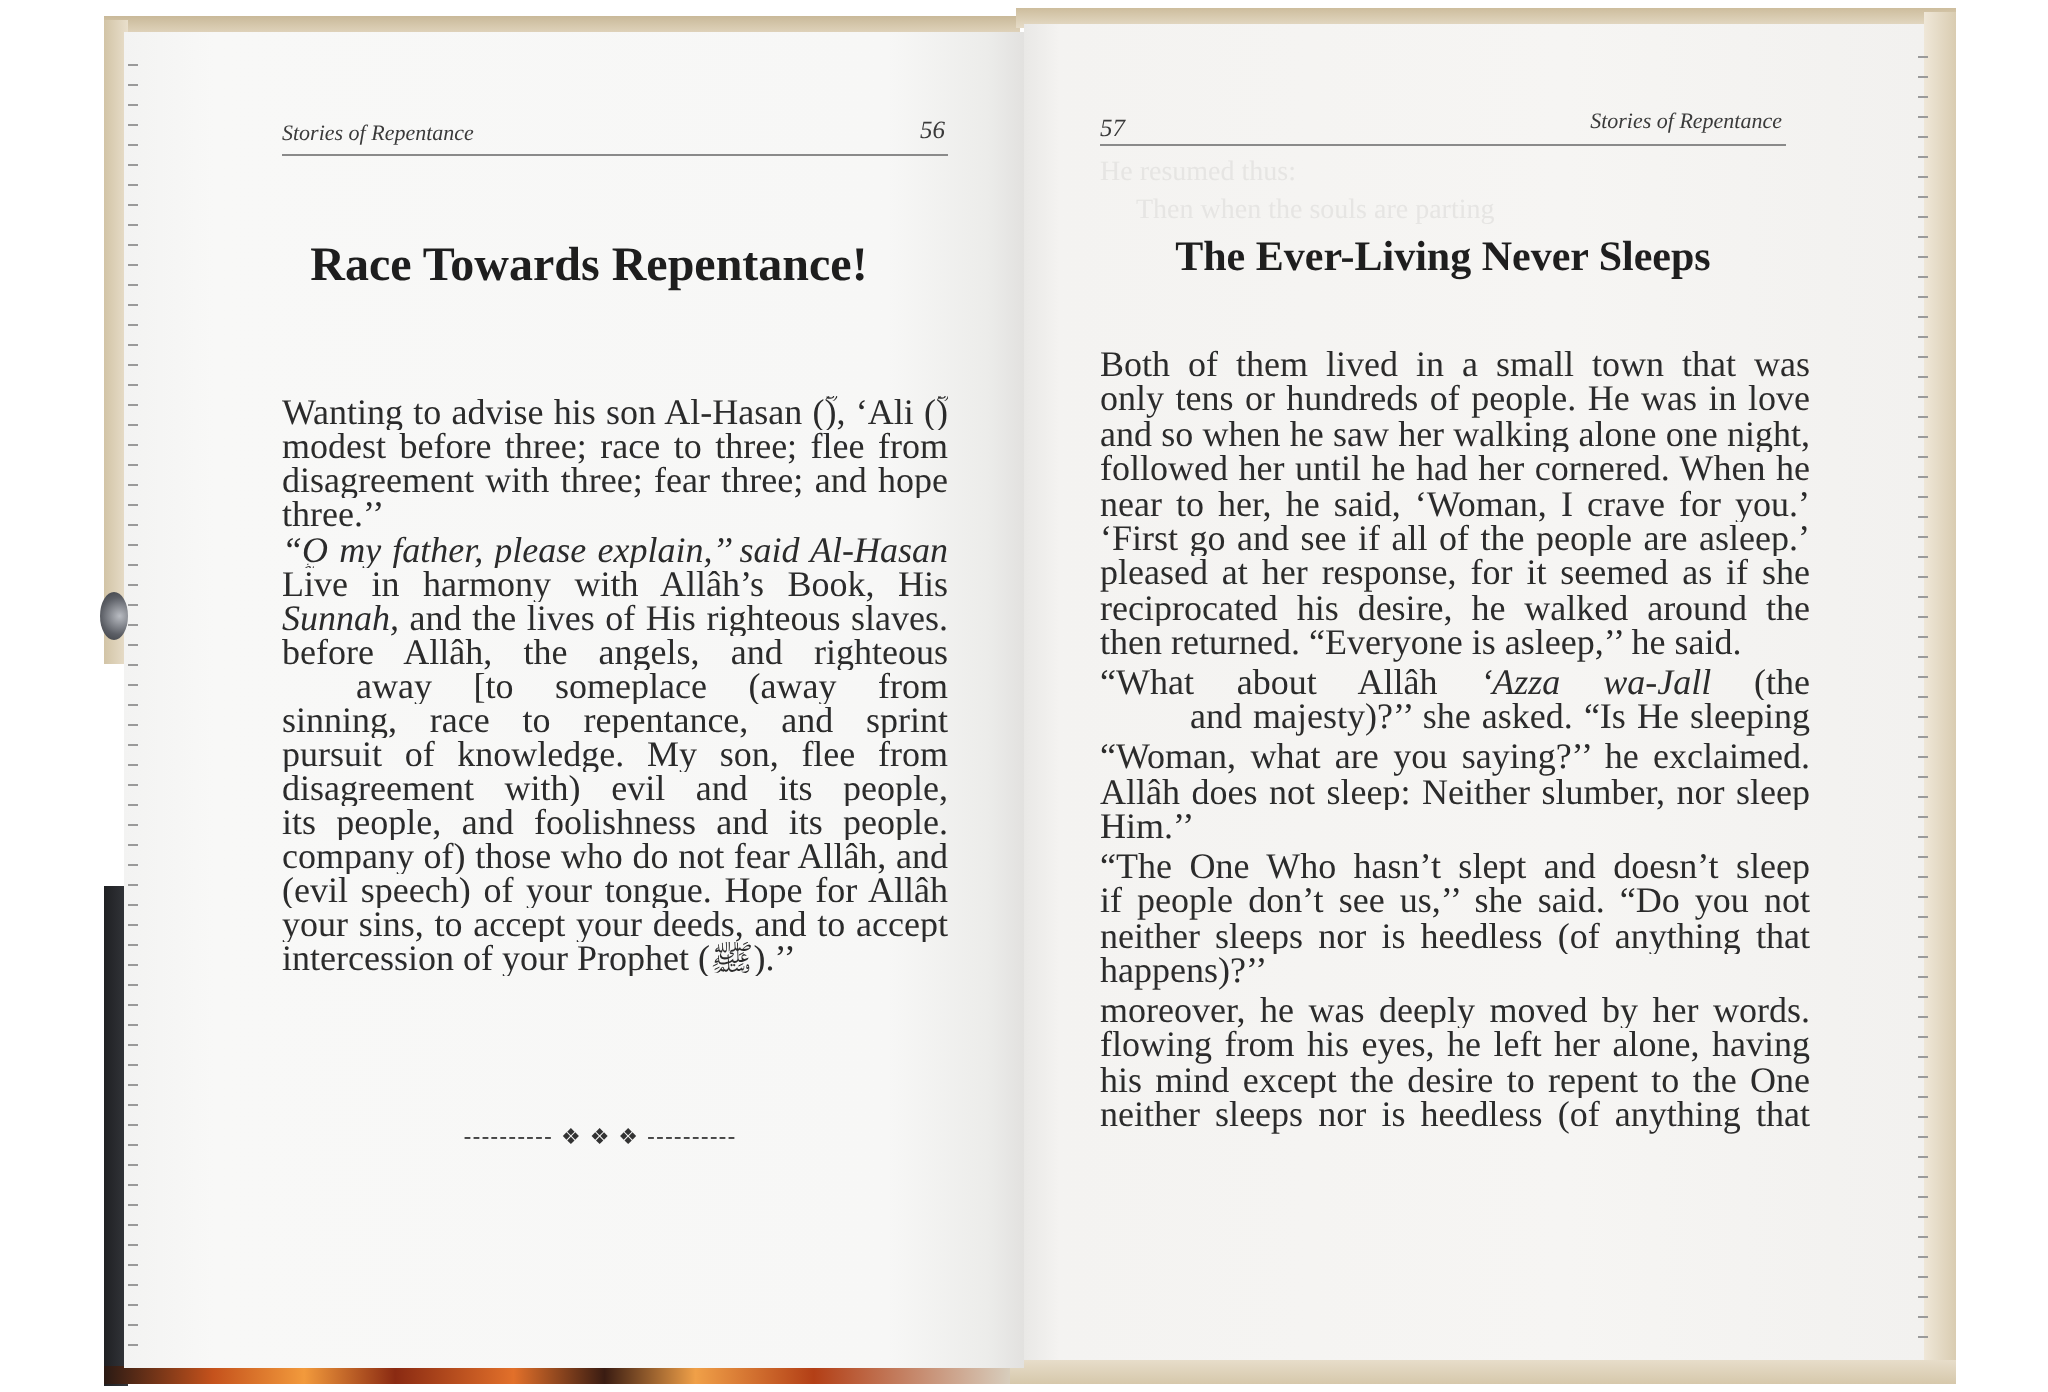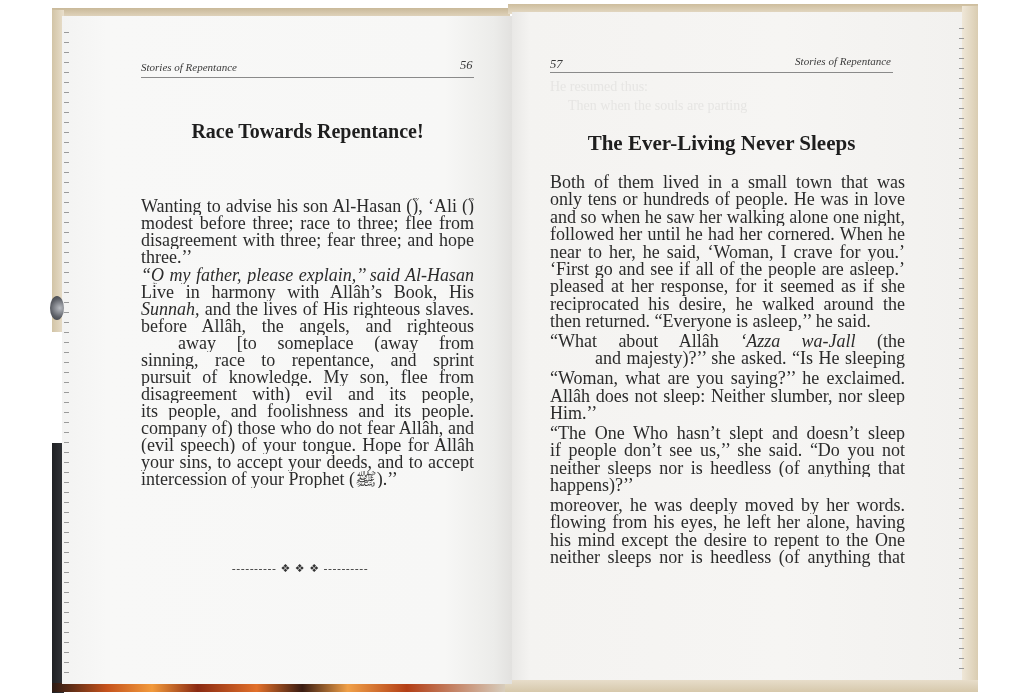--- a/index.html
+++ b/index.html
@@ -49,21 +49,21 @@
 <div class="abs right-cover-bottom"></div>
 
 <div class="abs page-left"></div>
 <div class="abs rings rings-left"></div>
 <div class="abs clip-bulge"></div>
 
 <div class="abs running-head" style="left:141px; top:61px;">Stories of Repentance</div>
 <div class="abs page-num" style="left:460px; top:58px;">56</div>
 <div class="abs rule" style="left:141px; top:77px; width:333px;"></div>
 
-<div class="abs title" style="left:141px; top:120px; width:333px; font-size:20px;">Race Towards Repentance!</div>
+<div class="abs title" style="left:128px; top:120px; width:333px; font-size:24px;">Race Towards Repentance!</div>
 
 <div class="abs body-text" id="left-body" style="left:141px; top:198px; width:333px;">
     <div class="para">
       <div class="line" style="line-height: 17px; height: 17px;"><span>Wanting to advise his son Al-Hasan (ؓ), ‘Ali (ؓ) said,</span></div>
       <div class="line" style="line-height: 17px; height: 17px;"><span>modest before three; race to three; flee from three; be in</span></div>
       <div class="line" style="line-height: 17px; height: 17px;"><span>disagreement with three; fear three; and hope from</span></div>
       <div class="line last" style="line-height: 17px; height: 17px;"><span>three.’’</span></div>
     </div>
     <div class="para" style="margin-top: 0.5px;">
       <div class="line last" style="line-height: 17px; height: 17px; font-style: italic;"><span>“O my father, please explain,’’ said Al-Hasan (ؓ).</span></div>
@@ -89,21 +89,21 @@
 <div class="abs page-right"></div>
 <div class="abs rings rings-right"></div>
 
 <div class="abs show-through" style="left:550px; top:79px;">He resumed thus:</div>
 <div class="abs show-through" style="left:568px; top:98px;">Then when the souls are parting</div>
 
 <div class="abs page-num" style="left:550px; top:57px;">57</div>
 <div class="abs running-head" style="left:730px; top:55px; width:161px; text-align:right;">Stories of Repentance</div>
 <div class="abs rule" style="left:550px; top:72px; width:343px;"></div>
 
-<div class="abs title" style="left:550px; top:116px; width:343px; font-size:21px;margin-top:15px;">The Ever-Living Never Sleeps</div>
+<div class="abs title" style="left:550px; top:116px; width:343px; font-size:21px;">The Ever-Living Never Sleeps</div>
 
 <div class="abs body-text" id="right-body" style="left:550px; top:174px; width:355px;">
     <div class="para">
       <div class="line" style="line-height: 17.4px; height: 17.4px;"><span>Both of them lived in a small town that was populated by</span></div>
       <div class="line" style="line-height: 17.4px; height: 17.4px;"><span>only tens or hundreds of people. He was in love with her,</span></div>
       <div class="line" style="line-height: 17.4px; height: 17.4px;"><span>and so when he saw her walking alone one night, he</span></div>
       <div class="line" style="line-height: 17.4px; height: 17.4px;"><span>followed her until he had her cornered. When he came</span></div>
       <div class="line" style="line-height: 17.4px; height: 17.4px;"><span>near to her, he said, ‘Woman, I crave for you.’ She said,</span></div>
       <div class="line" style="line-height: 17.4px; height: 17.4px;"><span>‘First go and see if all of the people are asleep.’ Very much</span></div>
       <div class="line" style="line-height: 17.4px; height: 17.4px;"><span>pleased at her response, for it seemed as if she</span></div>

